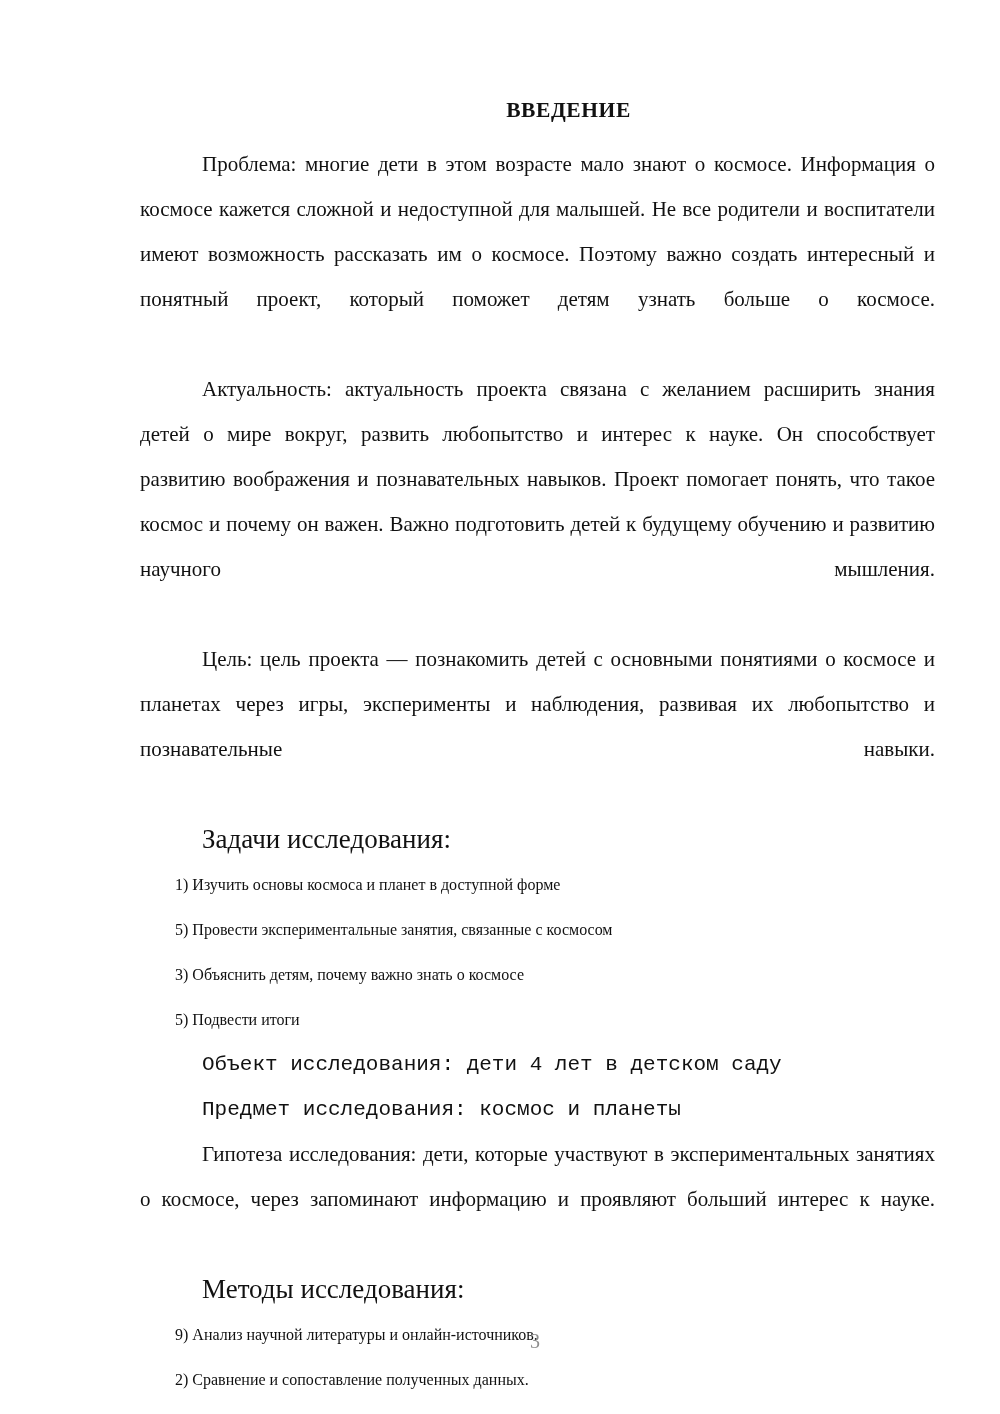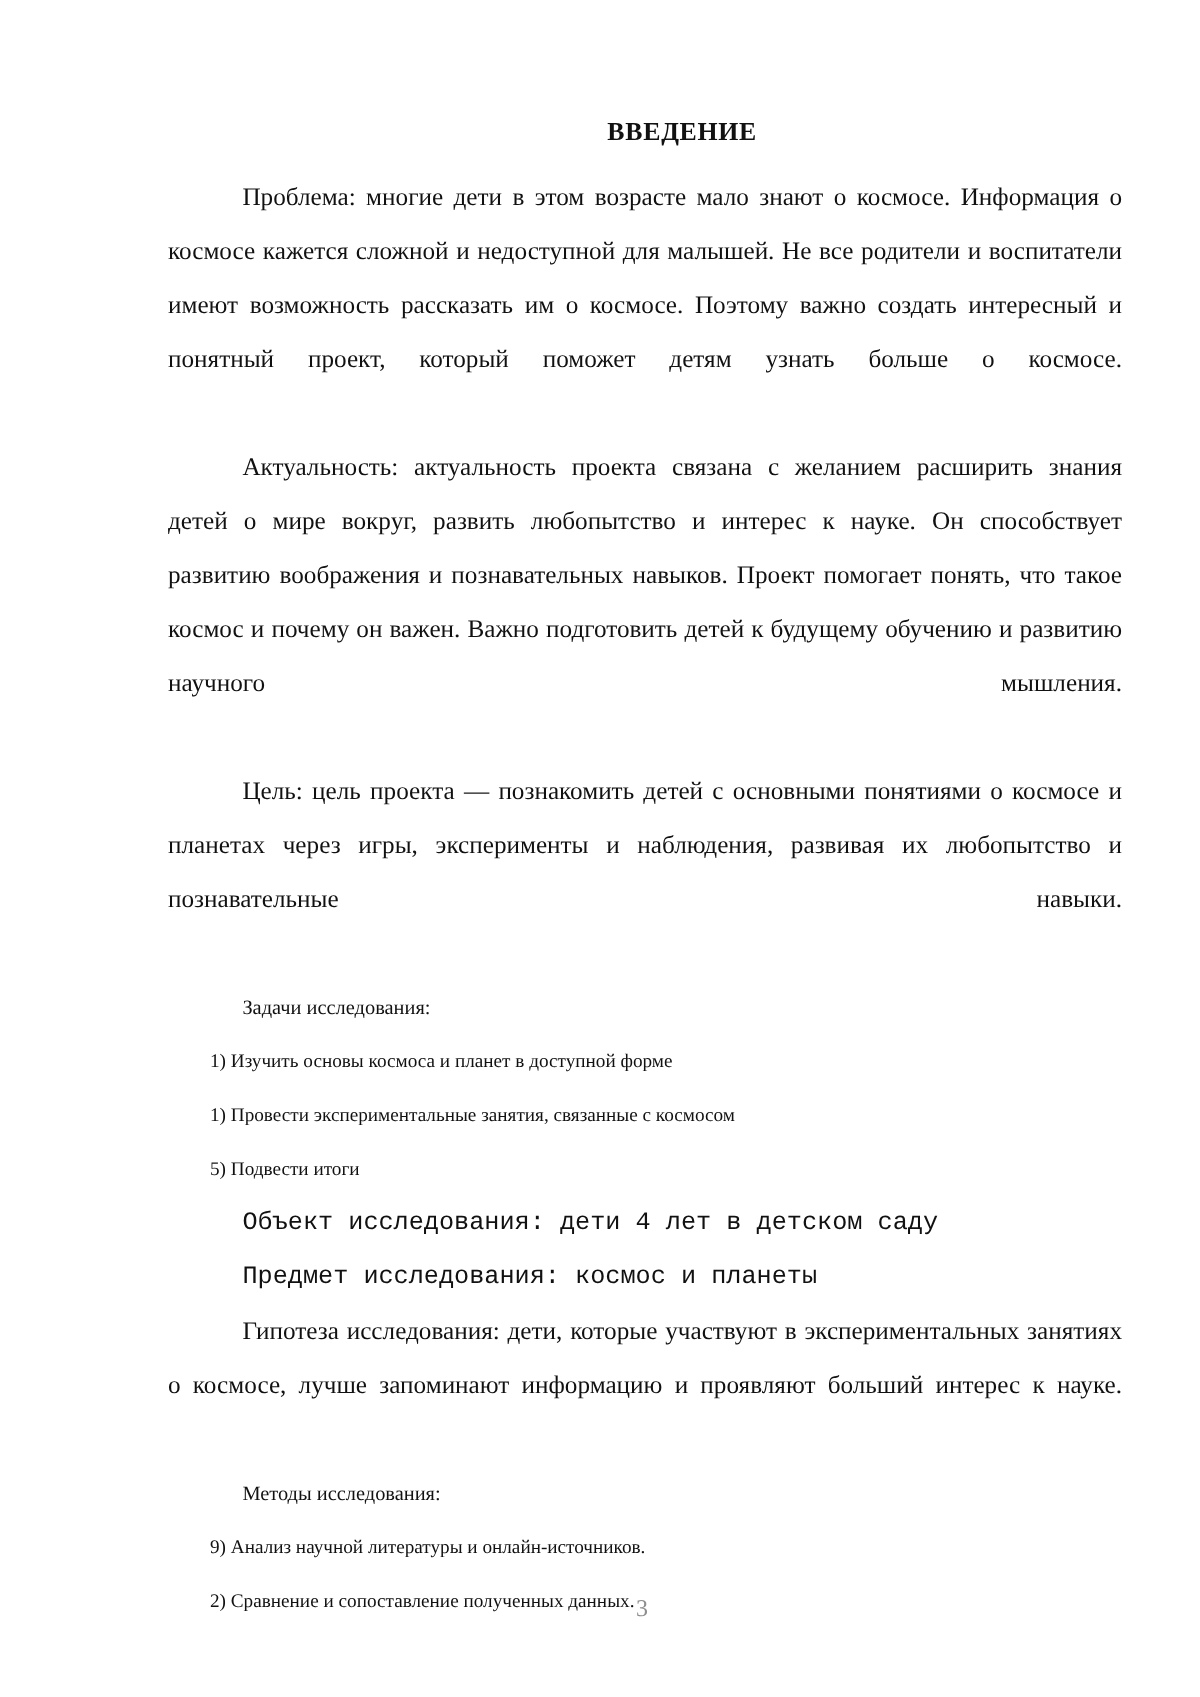--- a/index.html
+++ b/index.html
@@ -54,21 +54,21 @@
   }
 
   
   .para::after {
     content: "";
     display: inline-block;
     width: 100%;
   }
 
   .sub-head {
-    font-size: 17px;
+    font-size: 27px;
     line-height: 45px;
     margin: 0;
     padding-left: 62px;
     text-align: left;
   }
 
   .list-item {
     font-size: 16px;
     line-height: 45px;
     margin: 0;
@@ -108,28 +108,29 @@
 
     <p class="para">Проблема: многие дети в этом возрасте мало знают о космосе. Информация о космосе кажется сложной и недоступной для малышей. Не все родители и воспитатели имеют возможность рассказать им о космосе. Поэтому важно создать интересный и понятный проект, который поможет детям узнать больше о космосе.</p>
 
     <p class="para">Актуальность: актуальность проекта связана с желанием расширить знания детей о мире вокруг, развить любопытство и интерес к науке. Он способствует развитию воображения и познавательных навыков. Проект помогает понять, что такое космос и почему он важен. Важно подготовить детей к будущему обучению и развитию научного мышления.</p>
 
     <p class="para">Цель: цель проекта — познакомить детей с основными понятиями о космосе и планетах через игры, эксперименты и наблюдения, развивая их любопытство и познавательные навыки.</p>
 
     <p class="sub-head">Задачи исследования:</p>
 
     <p class="list-item">1) Изучить основы космоса и планет в доступной форме</p>
-    <p class="list-item">1) Провести экспериментальные занятия, связанные с космосом</p>
+    <p class="list-item">5) Провести экспериментальные занятия, связанные с космосом</p>
+    <p class="list-item">3) Объяснить детям, почему важно знать о космосе</p>
     <p class="list-item">5) Подвести итоги</p>
 
     <p class="plain-line">Объект исследования: дети 4 лет в детском саду</p>
 
     <p class="plain-line">Предмет исследования: космос и планеты</p>
 
-    <p class="para">Гипотеза исследования: дети, которые участвуют в экспериментальных занятиях о космосе, лучше запоминают информацию и проявляют больший интерес к науке.</p>
+    <p class="para">Гипотеза исследования: дети, которые участвуют в экспериментальных занятиях о космосе, через запоминают информацию и проявляют больший интерес к науке.</p>
 
     <p class="sub-head">Методы исследования:</p>
 
     <p class="list-item">9) Анализ научной литературы и онлайн-источников.</p>
     <p class="list-item">2) Сравнение и сопоставление полученных данных.</p>
 
   </div>
 
   <div id="page-number">3</div>
 

